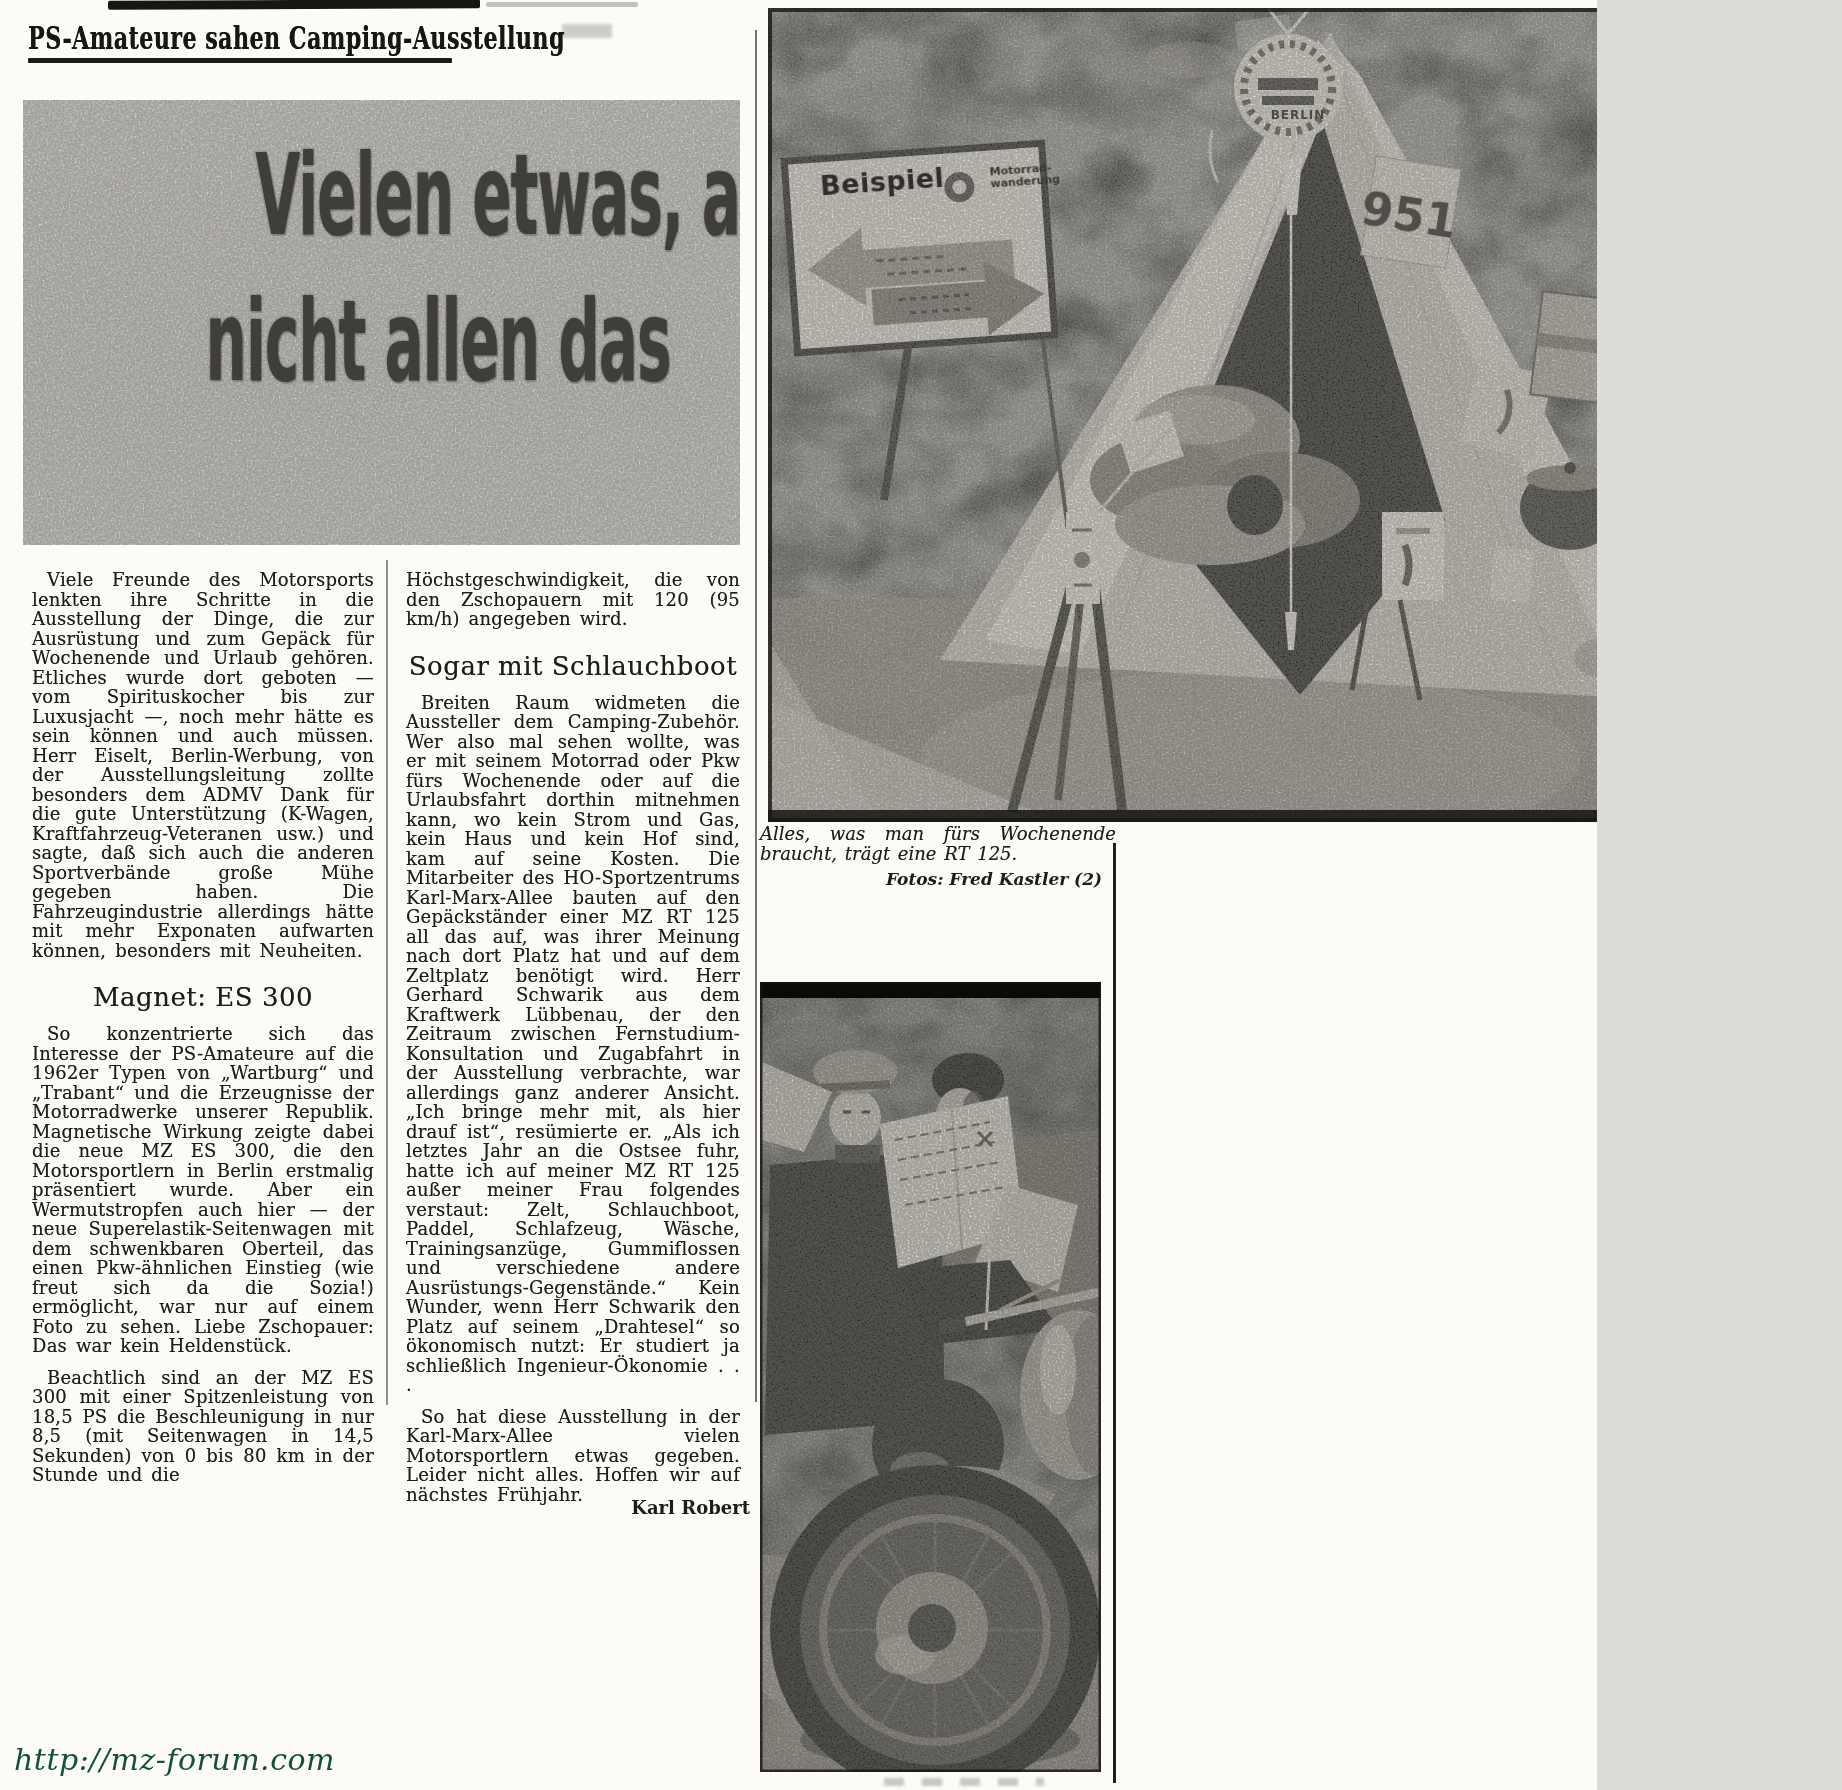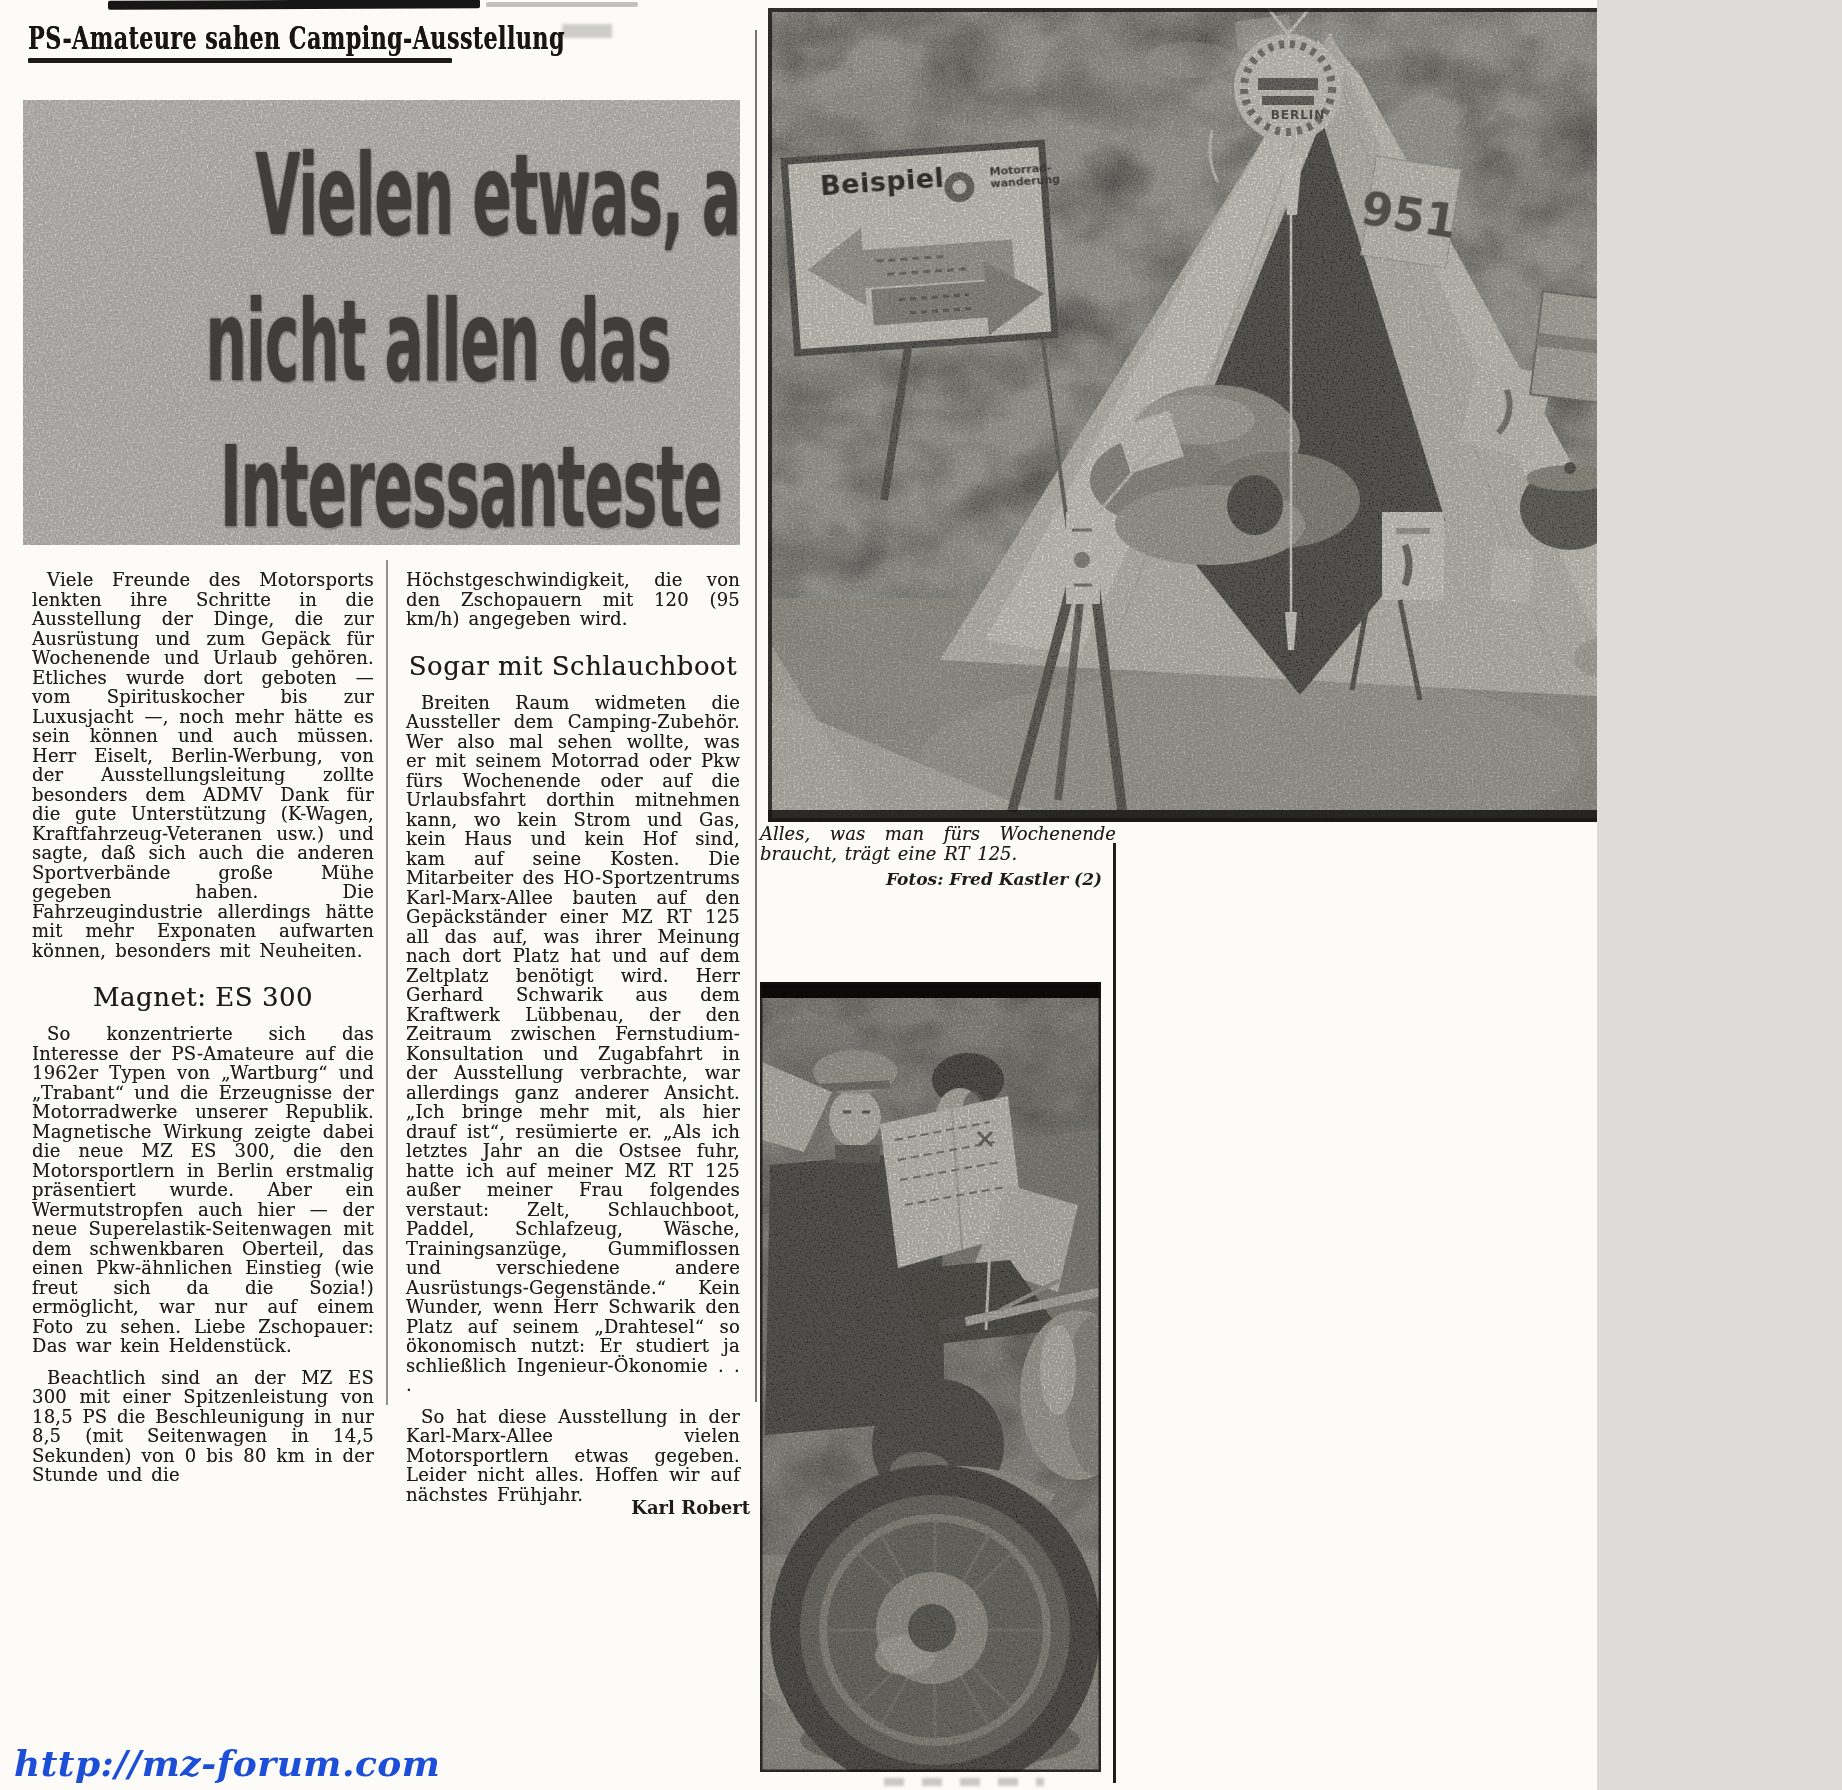--- a/index.html
+++ b/index.html
@@ -65,21 +65,21 @@
   .lbl-951{left:598px;top:158px;width:86px;height:98px;transform:rotate(9deg);display:flex;align-items:center;
     justify-content:center;font-weight:bold;font-size:46px;color:#504e49;filter:blur(.6px);}
   .lbl-15{left:920px;top:568px;width:56px;transform:rotate(-4deg);text-align:center;font-weight:bold;
     font-size:30px;color:#6f6d67;filter:blur(.5px);}
   .lbl-berlin{left:500px;top:100px;width:60px;text-align:center;font-size:12px;font-weight:bold;color:#4a4944;
     filter:blur(.3px);letter-spacing:1px;}
 
   .smudge2{left:884px;top:1778px;width:160px;height:8px;opacity:.7;filter:blur(1.5px);
     background:repeating-linear-gradient(90deg,#b2b2ae 0 20px,transparent 20px 38px);}
 
-  .watermark{left:14px;top:1742px;font-style:italic;font-weight:bold;font-size:36px;color:#1d4ed8;
+  .watermark{left:14px;top:1742px;font-style:italic;font-weight:normal;font-size:30px;color:#14532d;
     letter-spacing:.5px;text-shadow:1px 1px 0 #ffffff;filter:blur(.2px);}
 </style>
 </head>
 <body>
 
 <div class="page">
 
   <div class="abs bar-top"></div>
   <div class="abs bar-top2"></div>
   <div class="abs smudge-a"></div>
@@ -105,21 +105,20 @@
           <feColorMatrix in="t" type="matrix" values="0 0 0 0 0.45  0 0 0 0 0.44  0 0 0 0 0.42  0.9 0.9 0.9 0 -0.5"></feColorMatrix>
           </filter>
       </defs>
       <rect x="0" y="0" width="717" height="445" filter="url(#hbM)" opacity="0.5"></rect>
       <rect x="0" y="0" width="717" height="445" filter="url(#hbW)" opacity="0.45"></rect>
       <rect x="0" y="0" width="717" height="445" filter="url(#hbB)" opacity="0.4"></rect>
     </svg>
     <div class="hlines">
       <div class="hline"><span>Vielen etwas, aber</span></div>
       <div class="hline"><span>nicht allen das</span></div>
-      <div class="hline"><span>Interessanteste</span></div>
     </div>
   </div>
 
   <div class="abs rule rule-cols"></div>
   <div class="abs rule rule-mid"></div>
   <div class="abs rule-cap"></div>
   <div class="abs rule-ph-a"></div>
   <div class="abs rule-ph-b"></div>
 
   <div class="abs col col1">

